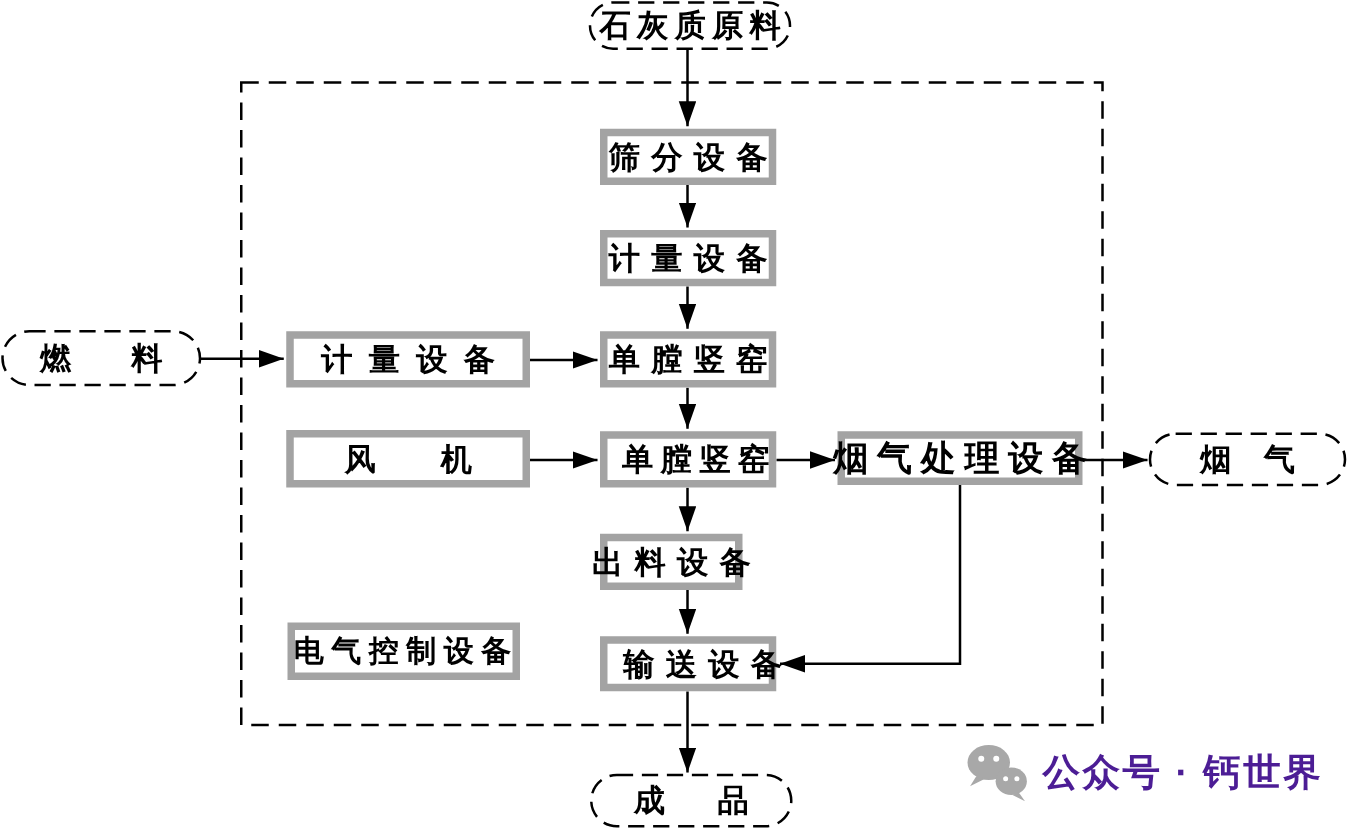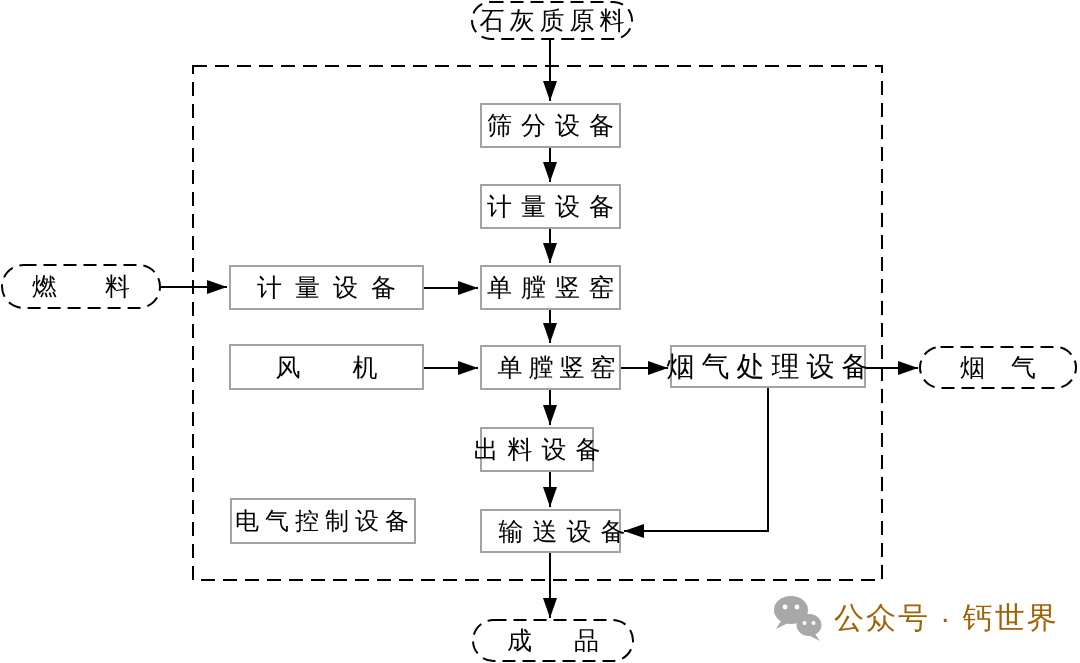--- a/index.html
+++ b/index.html
@@ -3,39 +3,40 @@
 <meta charset="utf-8">
 <style>
   html, body { margin: 0; padding: 0; background: #ffffff; }
   .canvas {
     position: relative;
     width: 1080px;
     height: 663px;
     background: #ffffff;
     font-family: "DejaVu Serif", "Liberation Serif", serif;
     overflow: hidden;
+    font-weight: bold;
   }
   svg.connectors {
     position: absolute;
     left: 0; top: 0;
     width: 1080px; height: 663px;
     pointer-events: none;
   }
   .node {
     position: absolute;
     box-sizing: border-box;
     display: flex;
     align-items: center;
     justify-content: center;
     color: #000000;
     font-size: 25px;
     white-space: nowrap;
     background: #ffffff;
   }
-  .box { border: 2px solid #a3a3a3; letter-spacing: 9px; padding-left: 9px; }
+  .box { border: 6px solid #a3a3a3; letter-spacing: 9px; padding-left: 9px; }
   .stadium { background: transparent; } 
 
   
   .n-screening      { left: 480px; top: 103px; width: 141px; height: 45px; }
   .n-metering-main  { left: 480px; top: 184px; width: 141px; height: 45px; }
   .n-feeding        { left: 480px; top: 265px; width: 141px; height: 45px; }
   .n-kiln           { left: 480px; top: 345px; width: 141px; height: 45px; letter-spacing: 6px; padding-left: 18px; }
   .n-discharging    { left: 480px; top: 427px; width: 114px; height: 45px; }
   .n-conveying      { left: 480px; top: 509px; width: 141px; height: 44px; padding-left: 32px; }
   
@@ -53,21 +54,21 @@
   .watermark {
     position: absolute;
     left: 772px; top: 595px;
     display: flex;
     align-items: center;
     gap: 10px;
   }
   .watermark-text {
     font-family: "Liberation Sans", sans-serif;
     font-size: 30px;
-    color: #a16207;
+    color: #4c1d95;
     letter-spacing: 2px;
     white-space: nowrap;
   }
 </style>
 </head>
 <body>
 
 <div class="canvas">
 
   <svg class="connectors" width="1080" height="663" viewBox="0 0 1080 663" xmlns="http://www.w3.org/2000/svg">

